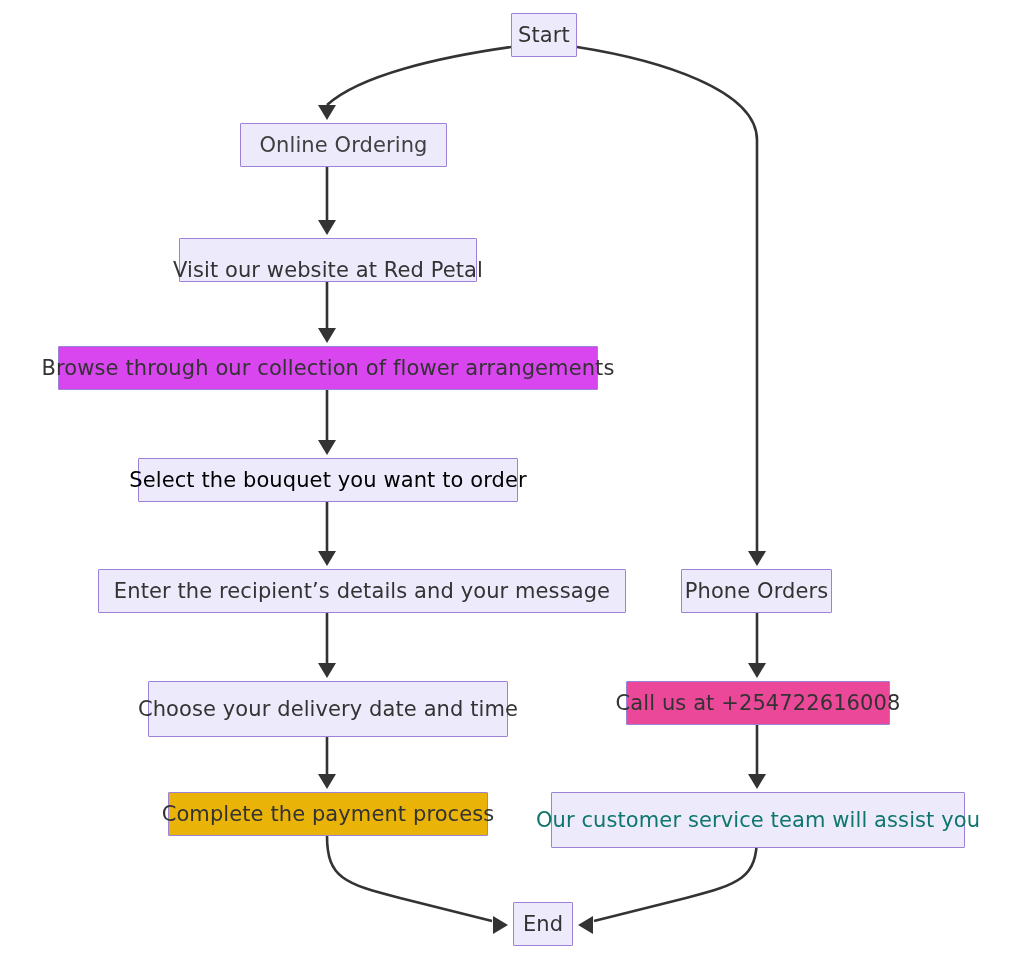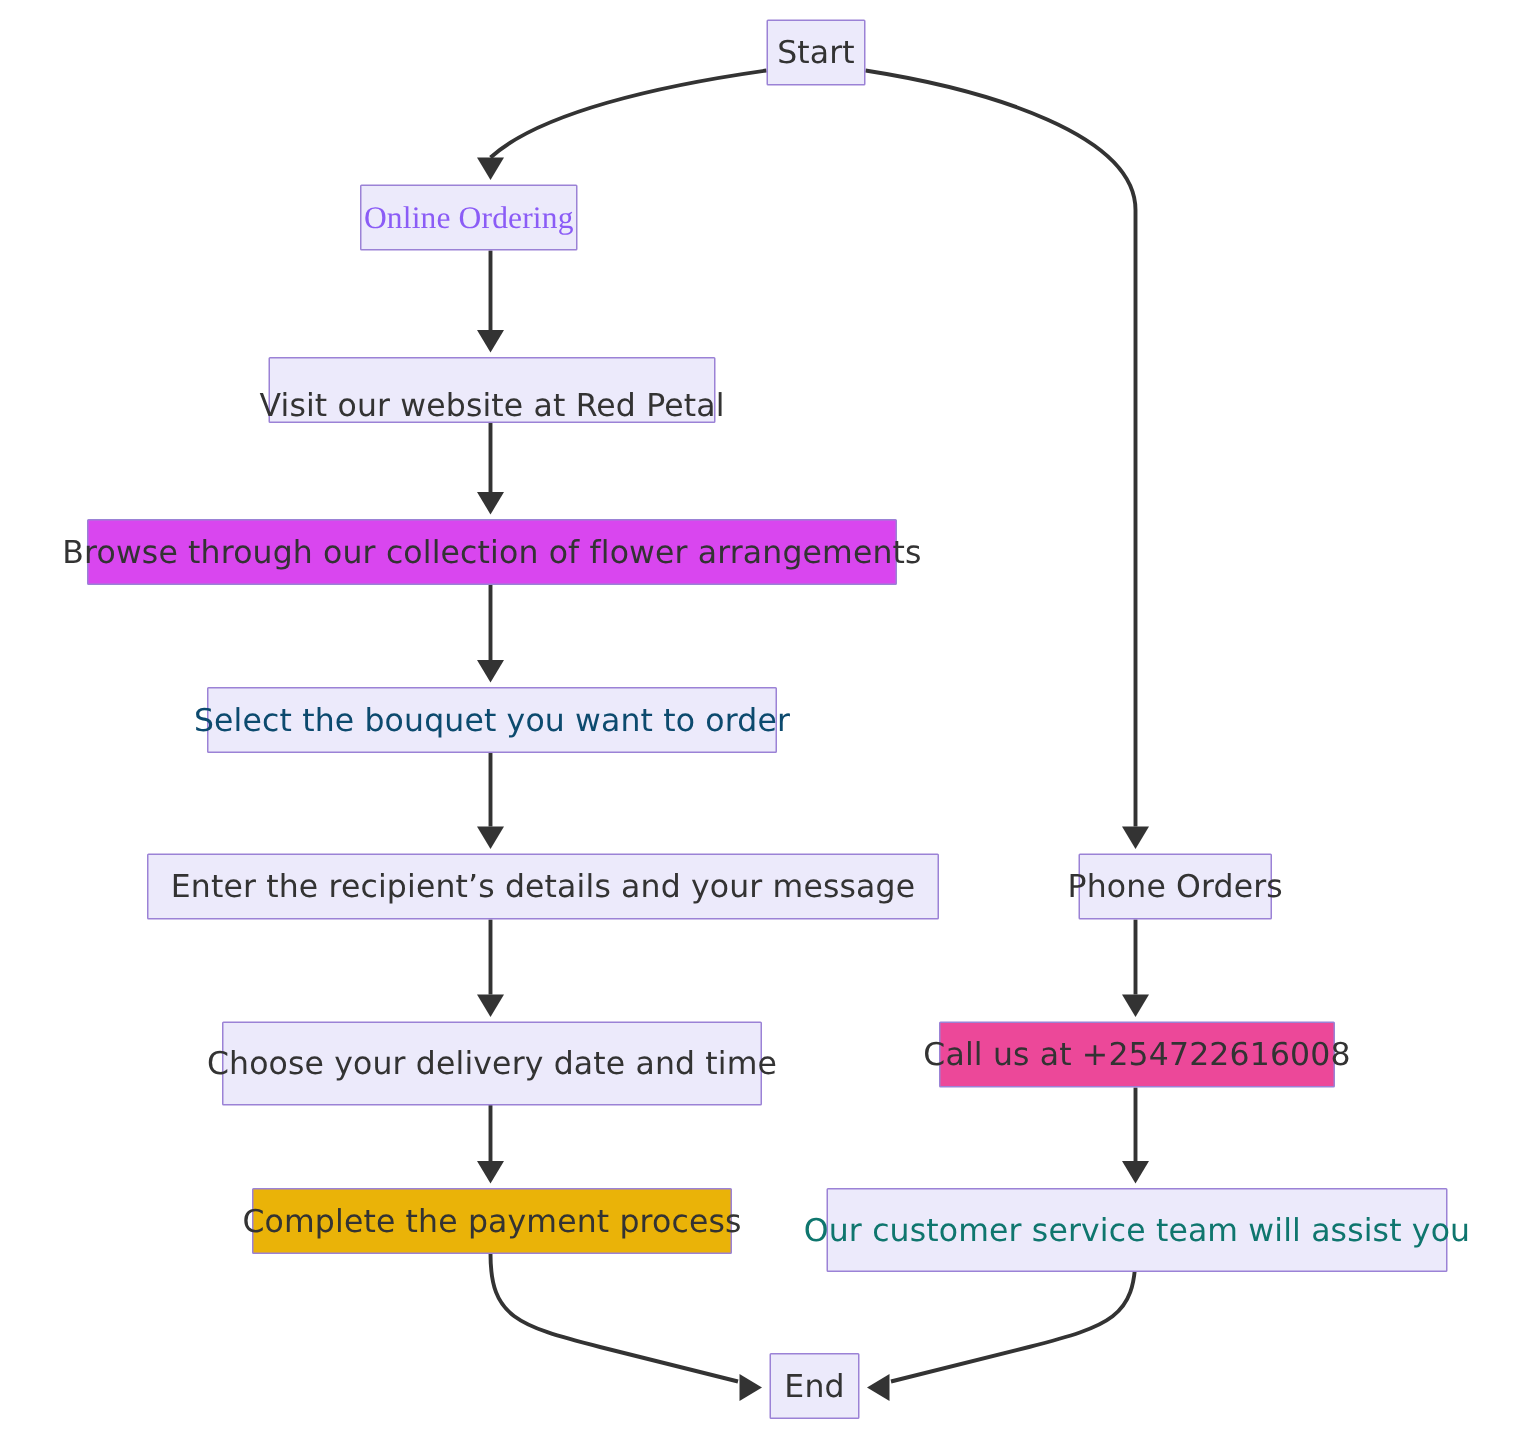--- a/index.html
+++ b/index.html
@@ -90,42 +90,42 @@
       <polygon class="arrow-head" points="757,678 748,663 766,663" fill="#333333"></polygon>
       <path class="edge-path" d="M 757 725 L 757 774" stroke="#333333"></path>
       <polygon class="arrow-head" points="757,789 748,774 766,774" fill="#333333"></polygon>
       <path class="edge-path" d="M 757 836 C 757 878 740 884 686 898 L 594 921" stroke="#333333"></path>
       <polygon class="arrow-head" points="578,925 593,916 593,934" fill="#333333"></polygon>
     </svg>
   <div id="node-layer">
       <div class="node" style="left: 511px; top: 13px; width: 66px; height: 44px; background: rgb(236, 234, 251); border-color: rgb(155, 130, 214); color: rgb(51, 51, 51);">
         <span class="node-label">Start</span>
       </div>
-      <div class="node" style="left: 240px; top: 123px; width: 145px; height: 44px; background: rgb(236, 234, 251); border-color: rgb(155, 130, 214); color: #8b5cf6; font-family: Liberation Serif, serif;">
+      <div class="node" style="left: 240px; top: 123px; width: 207px; height: 44px; background: rgb(236, 234, 251); border-color: rgb(155, 130, 214); color: #404040;">
         <span class="node-label">Online Ordering</span>
       </div>
       <div class="node" style="left: 179px; top: 238px; width: 298px; height: 44px; background: rgb(236, 234, 251); border-color: rgb(155, 130, 214); color: rgb(51, 51, 51); align-items: flex-end;">
         <span class="node-label">Visit our website at Red Petal</span>
       </div>
       <div class="node" style="left: 58px; top: 346px; width: 540px; height: 44px; background: #d946ef; border-color: rgb(155, 130, 214); color: rgb(51, 51, 51);">
         <span class="node-label">Browse through our collection of flower arrangements</span>
       </div>
-      <div class="node" style="left: 138px; top: 458px; width: 380px; height: 44px; background: rgb(236, 234, 251); border-color: rgb(155, 130, 214); color: #0c4a6e;">
+      <div class="node" style="left: 138px; top: 458px; width: 380px; height: 44px; background: rgb(236, 234, 251); border-color: rgb(155, 130, 214); color: #000000;">
         <span class="node-label">Select the bouquet you want to order</span>
       </div>
       <div class="node" style="left: 98px; top: 569px; width: 528px; height: 44px; background: rgb(236, 234, 251); border-color: rgb(155, 130, 214); color: rgb(51, 51, 51);">
         <span class="node-label">Enter the recipient’s details and your message</span>
       </div>
       <div class="node" style="left: 148px; top: 681px; width: 360px; height: 56px; background: rgb(236, 234, 251); border-color: rgb(155, 130, 214); color: rgb(51, 51, 51);">
         <span class="node-label">Choose your delivery date and time</span>
       </div>
       <div class="node" style="left: 168px; top: 792px; width: 320px; height: 44px; background: #eab308; border-color: rgb(155, 130, 214); color: rgb(51, 51, 51);">
         <span class="node-label">Complete the payment process</span>
       </div>
-      <div class="node" style="left: 681px; top: 569px; width: 129px; height: 44px; background: rgb(236, 234, 251); border-color: rgb(155, 130, 214); color: rgb(51, 51, 51); margin-left: 38px;">
+      <div class="node" style="left: 681px; top: 569px; width: 151px; height: 44px; background: rgb(236, 234, 251); border-color: rgb(155, 130, 214); color: rgb(51, 51, 51);">
         <span class="node-label">Phone Orders</span>
       </div>
       <div class="node" style="left: 626px; top: 681px; width: 264px; height: 44px; background: #ec4899; border-color: rgb(155, 130, 214); color: rgb(51, 51, 51);">
         <span class="node-label">Call us at +254722616008</span>
       </div>
       <div class="node" style="left: 551px; top: 792px; width: 414px; height: 56px; background: rgb(236, 234, 251); border-color: rgb(155, 130, 214); color: #0f766e;">
         <span class="node-label">Our customer service team will assist you</span>
       </div>
       <div class="node" style="left: 513px; top: 902px; width: 60px; height: 44px; background: rgb(236, 234, 251); border-color: rgb(155, 130, 214); color: rgb(51, 51, 51);">
         <span class="node-label">End</span>

